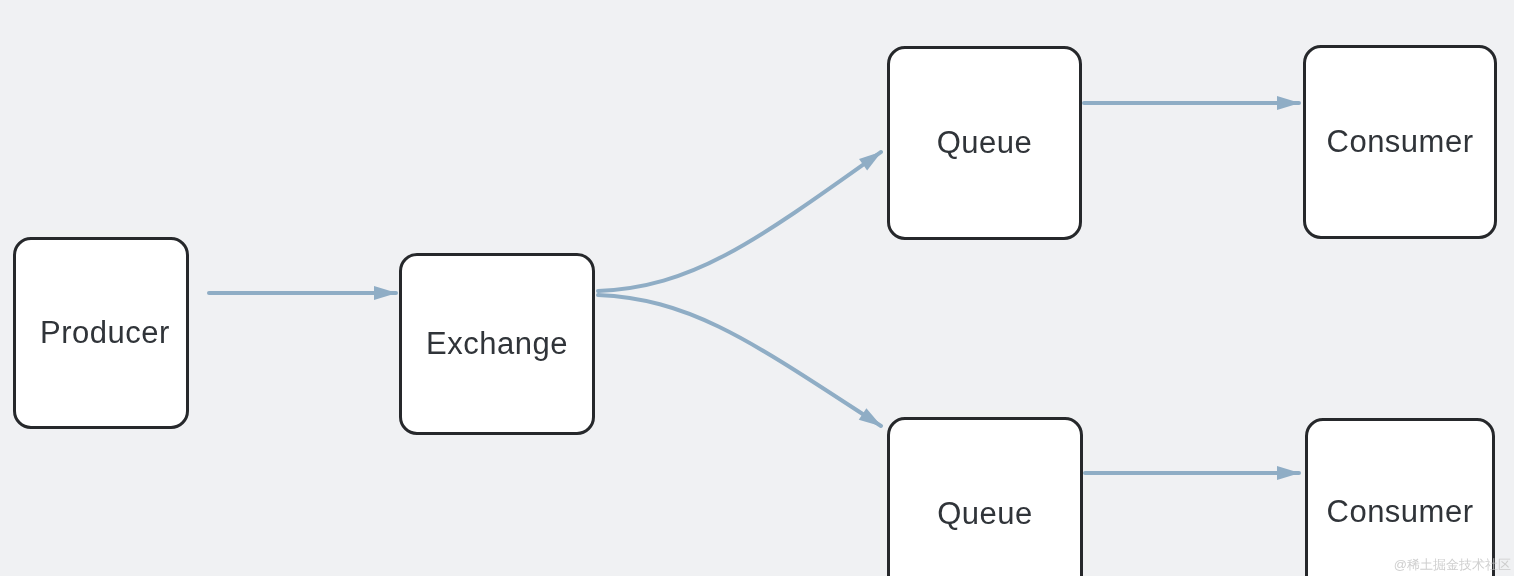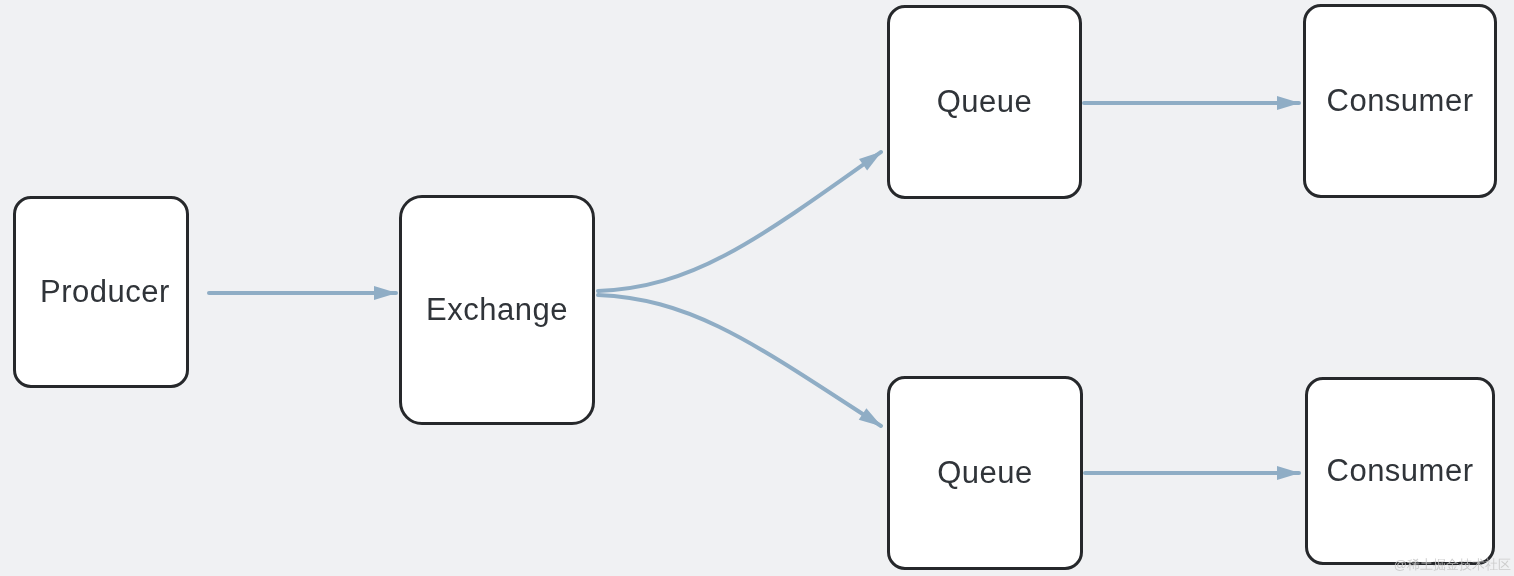--- a/index.html
+++ b/index.html
@@ -34,30 +34,31 @@
   }
   .node {
     position: absolute;
     background: #ffffff;
     border: 3px solid #26282b;
     border-radius: 18px;
     display: flex;
     align-items: center;
     justify-content: center;
     box-sizing: border-box;
+    margin-top: 41px;
   }
   .node-label {
     font-size: 31px;
     font-weight: 400;
     color: #303439;
     letter-spacing: 0.5px;
     white-space: nowrap;
   }
   .node-producer        { left: 13px;   top: 196px; width: 176px; height: 192px; padding-left: 8px; }
-  .node-exchange        { left: 399px;  top: 195px; width: 196px; height: 230px; border-radius: 23px; }
+  .node-exchange        { left: 399px;  top: 212px; width: 196px; height: 182px; }
   .node-queue-top       { left: 887px;  top: 5px;   width: 195px; height: 194px; }
   .node-consumer-top    { left: 1303px; top: 4px;   width: 194px; height: 194px; }
   .node-queue-bottom    { left: 887px;  top: 376px; width: 196px; height: 194px; }
   .node-consumer-bottom { left: 1305px; top: 377px; width: 190px; height: 188px; }
   .watermark {
     position: absolute;
     right: 3px;
     bottom: 2px;
     font-size: 13px;
     color: #c7c7c7;

